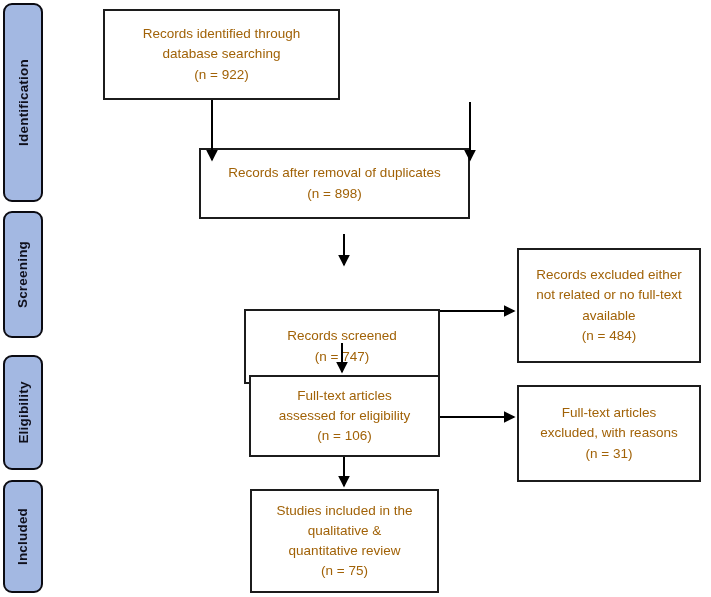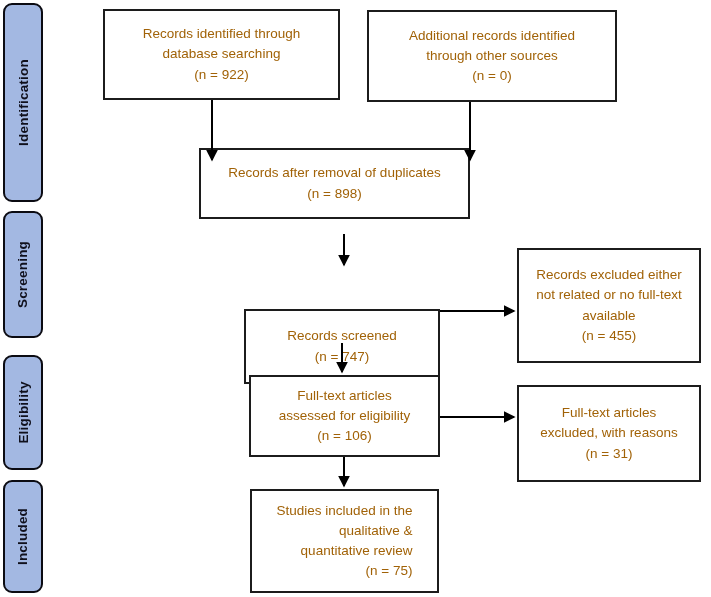--- a/index.html
+++ b/index.html
@@ -75,50 +75,45 @@
   </div>
   <div class="stage" style="top:480px; height:113px;">
     <span class="stage-label">Included</span>
   </div>
 
   <div class="fbox" style="left:103px; top:9px;   width:237px; height:91px;">
     <span class="fbox-text">Records identified through
 database searching
 (n = 922)</span>
   </div>
-  <div class="fbox" style="left:367px; top:10px;  width:250px; height:92px;">
-    <span class="fbox-text">Additional records identified
-through other sources
-(n = 0)</span>
-  </div>
   <div class="fbox" style="left:199px; top:148px; width:271px; height:71px;">
     <span class="fbox-text">Records after removal of duplicates
 (n = 898)</span>
   </div>
   <div class="fbox" style="left:244px; top:268px; width:196px; height:75px;margin-top:41px;">
     <span class="fbox-text">Records screened
 (n = 747)</span>
   </div>
   <div class="fbox" style="left:517px; top:248px; width:184px; height:115px;">
     <span class="fbox-text">Records excluded either
 not related or no full-text
 available
-(n = 455)</span>
+(n = 484)</span>
   </div>
   <div class="fbox" style="left:249px; top:375px; width:191px; height:82px;">
     <span class="fbox-text">Full-text articles
 assessed for eligibility
 (n = 106)</span>
   </div>
   <div class="fbox" style="left:517px; top:385px; width:184px; height:97px;">
     <span class="fbox-text">Full-text articles
 excluded, with reasons
 (n = 31)</span>
   </div>
-  <div class="fbox" style="left:250px; top:489px; width:189px; height:104px;text-align:right;">
+  <div class="fbox" style="left:250px; top:489px; width:189px; height:104px;">
     <span class="fbox-text">Studies included in the
 qualitative &amp;
 quantitative review
 (n = 75)</span>
   </div>
 
   <svg class="arrows" width="711" height="597" viewBox="0 0 711 597" aria-hidden="true">
     <defs>
       <marker id="ah" markerWidth="6" markerHeight="6" refX="5.2" refY="3" orient="auto">
         <path d="M0,0 L6,3 L0,6 Z" fill="#000000"></path>

